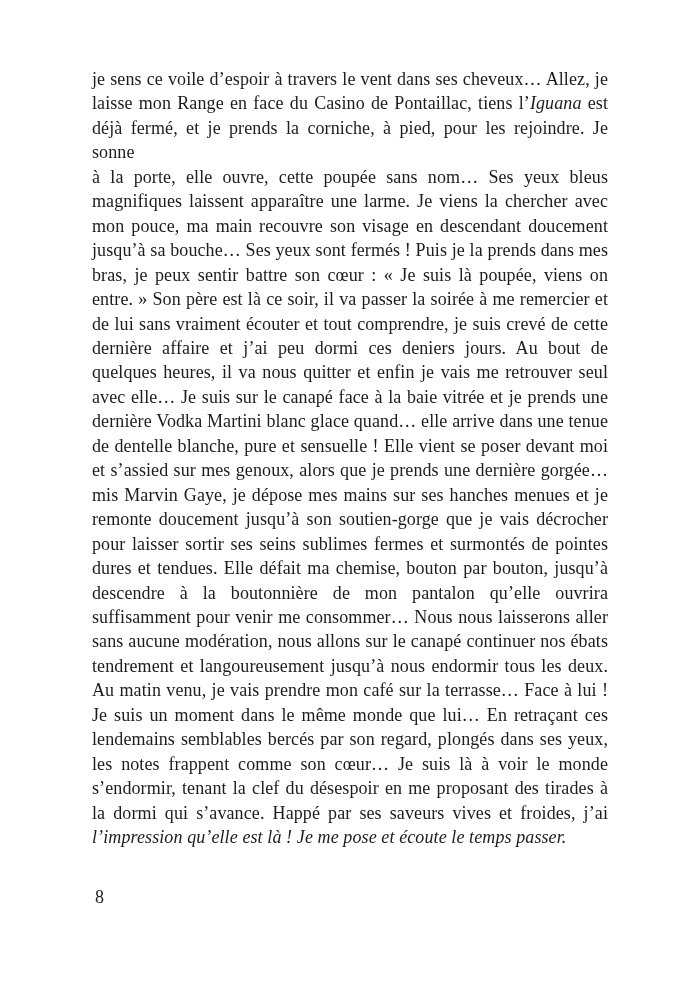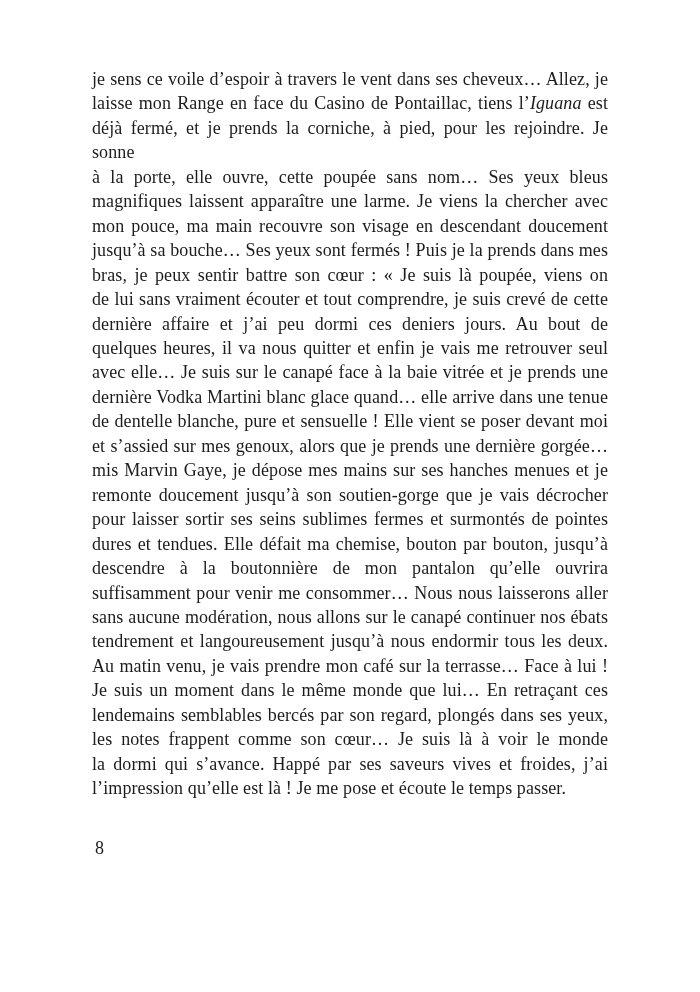--- a/index.html
+++ b/index.html
@@ -28,20 +28,21 @@
     font-size: 18px;
     line-height: 24.45px;
     text-align: justify;
     text-align-last: justify;
     text-justify: inter-word;
     white-space: normal;
     letter-spacing: 0.1px;
   }
   .line.last {
     text-align-last: left;
+    font-style: italic;
   }
   .italic {
     font-style: italic;
   }
   .pagenum {
     margin-top: 35px;
     margin-left: 3px;
     font-size: 18px;
     line-height: 24px;
   }
@@ -52,36 +53,38 @@
 <div class="page">
   <div class="textblock">
       <div class="line"><span>je sens ce voile d’espoir à travers le vent dans ses cheveux… Allez, je</span></div>
       <div class="line"><span>laisse mon Range en face du Casino de Pontaillac, tiens l’</span><span class="italic">Iguana</span><span> est</span></div>
       <div class="line"><span>déjà fermé, et je prends la corniche, à pied, pour les rejoindre. Je sonne</span></div>
       <div class="line"><span>à la porte, elle ouvre, cette poupée sans nom… Ses yeux bleus</span></div>
       <div class="line"><span>magnifiques laissent apparaître une larme. Je viens la chercher avec</span></div>
       <div class="line"><span>mon pouce, ma main recouvre son visage en descendant doucement</span></div>
       <div class="line"><span>jusqu’à sa bouche… Ses yeux sont fermés ! Puis je la prends dans mes</span></div>
       <div class="line"><span>bras, je peux sentir battre son cœur : « Je suis là poupée, viens on</span></div>
+      <div class="line"><span>entre. » Son père est là ce soir, il va passer la soirée à me remercier et</span></div>
       <div class="line"><span>de lui sans vraiment écouter et tout comprendre, je suis crevé de cette</span></div>
       <div class="line"><span>dernière affaire et j’ai peu dormi ces deniers jours. Au bout de</span></div>
       <div class="line"><span>quelques heures, il va nous quitter et enfin je vais me retrouver seul</span></div>
       <div class="line"><span>avec elle… Je suis sur le canapé face à la baie vitrée et je prends une</span></div>
       <div class="line"><span>dernière Vodka Martini blanc glace quand… elle arrive dans une tenue</span></div>
       <div class="line"><span>de dentelle blanche, pure et sensuelle ! Elle vient se poser devant moi</span></div>
       <div class="line"><span>et s’assied sur mes genoux, alors que je prends une dernière gorgée…</span></div>
       <div class="line"><span>mis Marvin Gaye, je dépose mes mains sur ses hanches menues et je</span></div>
       <div class="line"><span>remonte doucement jusqu’à son soutien-gorge que je vais décrocher</span></div>
       <div class="line"><span>pour laisser sortir ses seins sublimes fermes et surmontés de pointes</span></div>
       <div class="line"><span>dures et tendues. Elle défait ma chemise, bouton par bouton, jusqu’à</span></div>
       <div class="line"><span>descendre à la boutonnière de mon pantalon qu’elle ouvrira</span></div>
       <div class="line"><span>suffisamment pour venir me consommer… Nous nous laisserons aller</span></div>
       <div class="line"><span>sans aucune modération, nous allons sur le canapé continuer nos ébats</span></div>
       <div class="line"><span>tendrement et langoureusement jusqu’à nous endormir tous les deux.</span></div>
       <div class="line"><span>Au matin venu, je vais prendre mon café sur la terrasse… Face à lui !</span></div>
       <div class="line"><span>Je suis un moment dans le même monde que lui… En retraçant ces</span></div>
       <div class="line"><span>lendemains semblables bercés par son regard, plongés dans ses yeux,</span></div>
       <div class="line"><span>les notes frappent comme son cœur… Je suis là à voir le monde</span></div>
+      <div class="line"><span>s’endormir, tenant la clef du désespoir en me proposant des tirades à</span></div>
       <div class="line"><span>la dormi qui s’avance. Happé par ses saveurs vives et froides, j’ai</span></div>
       <div class="line last"><span>l’impression qu’elle est là ! Je me pose et écoute le temps passer.</span></div>
     </div>
   <div class="pagenum">8</div>
 </div>
 
 </body></html>

